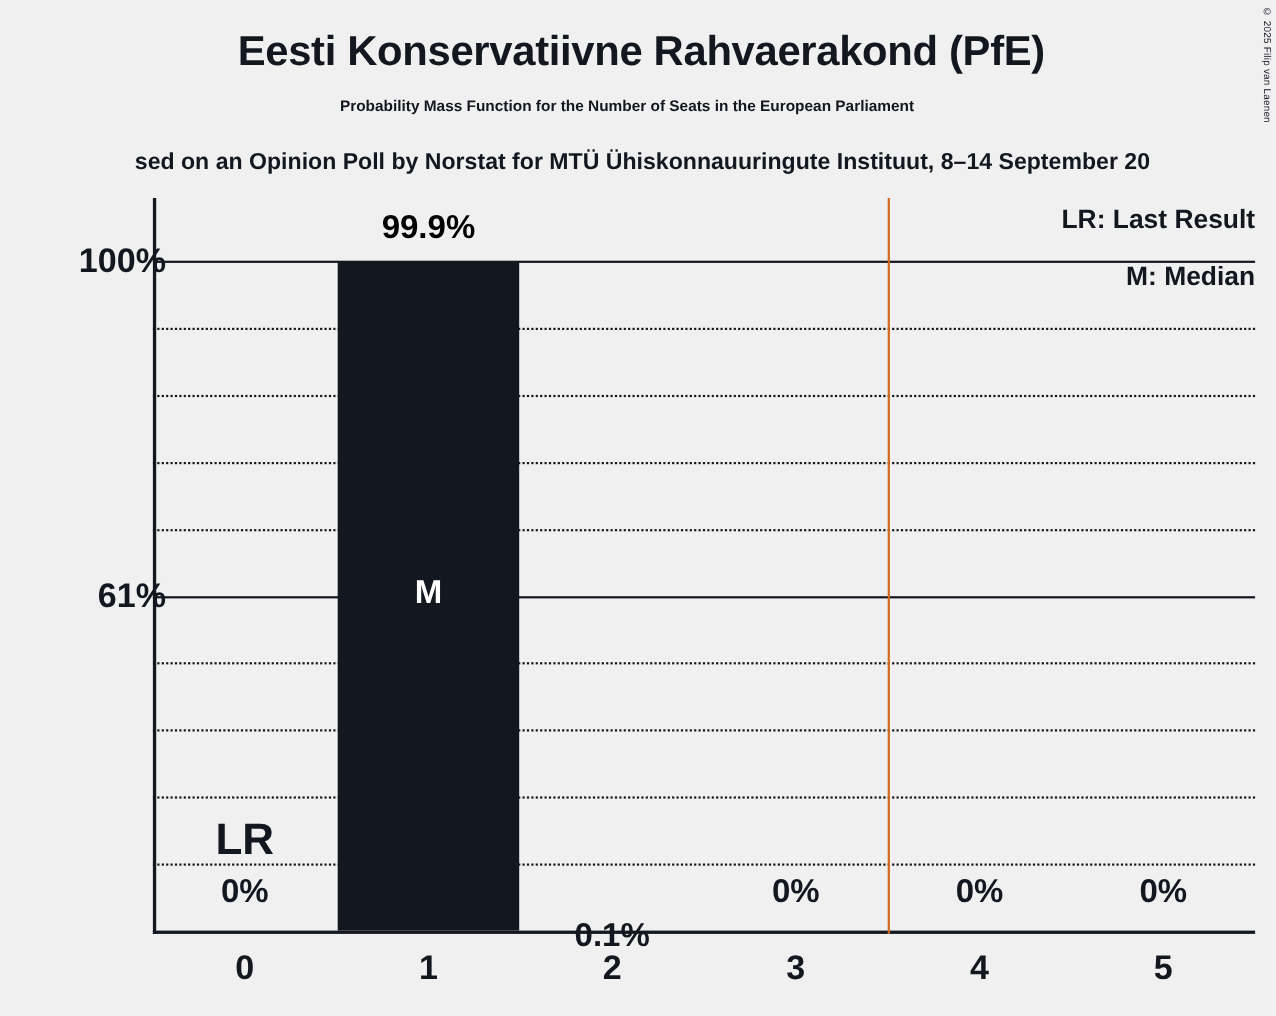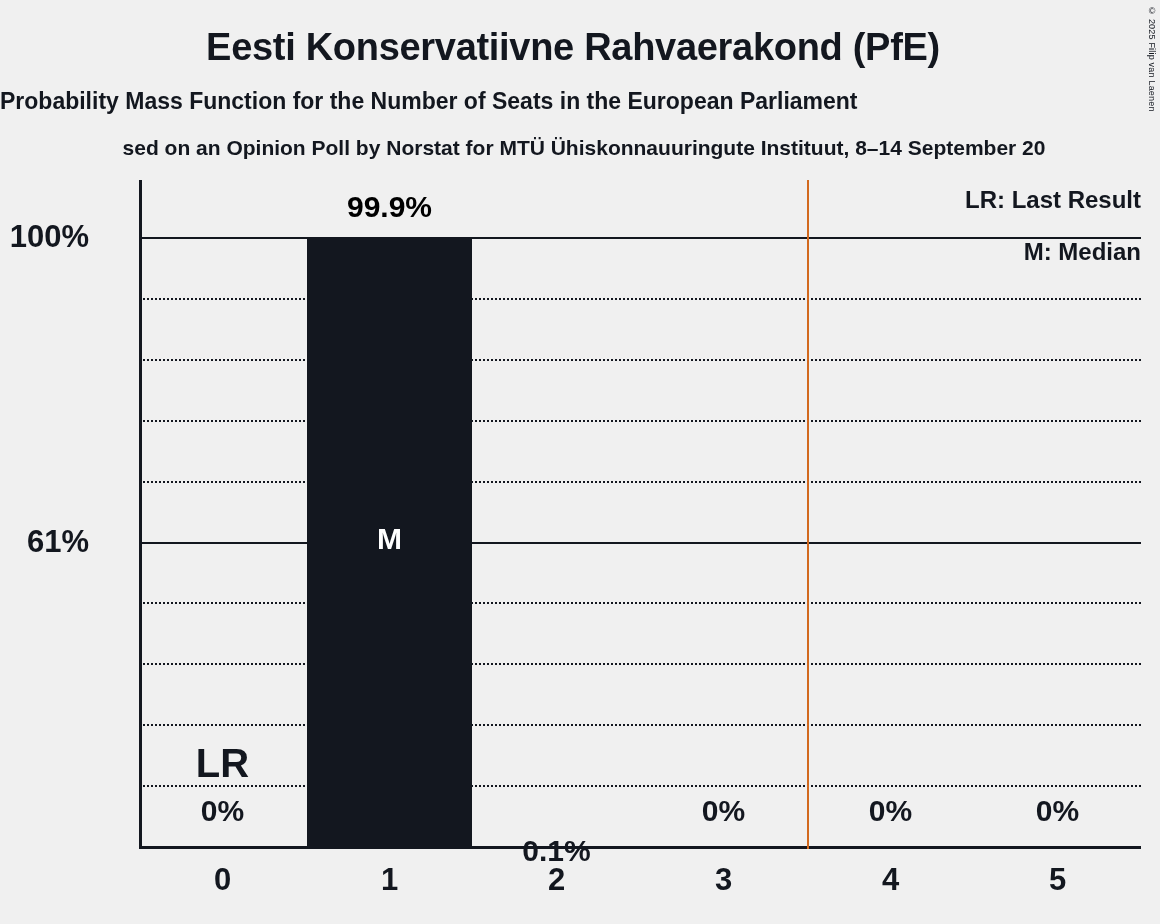--- a/index.html
+++ b/index.html
@@ -21,33 +21,34 @@
     right: 3px;
     font-size: 9px;
     color: #13171f;
     writing-mode: vertical-rl;
     text-orientation: mixed;
     letter-spacing: 0.2px;
   }
   .title {
     position: absolute;
     top: 26px;
-    left: 3px;
+    left: 13px;
     width: 1140px;
     text-align: center;
     font-size: 38px;
     font-weight: bold;
     letter-spacing: -0.3px;
   }
   .subtitle {
     position: absolute;
     top: 88px;
     left: 0;
     width: 1140px;
-    font-size: 23px;
+    text-align: center;
+    font-size: 14px;
     font-weight: bold;
   }
   .subsubtitle {
     position: absolute;
     top: 136px;
     left: 4px;
     width: 1160px;
     text-align: center;
     font-size: 21px;
     font-weight: bold;
@@ -82,21 +83,21 @@
     left: 0;
     width: 1002px;
     height: 0;
     border-top: 2px dotted #13171f;
   }
   .gridline.solid {
     border-top: 2px solid #13171f;
   }
   .ytick-label {
     position: absolute;
-    right: 1052px;
+    right: 990px;
     font-size: 31px;
     font-weight: bold;
     transform: translateY(-50%);
     white-space: nowrap;
     margin-left: 31px;
   }
   .bar {
     position: absolute;
     bottom: 3px;
     background: #13171f;

